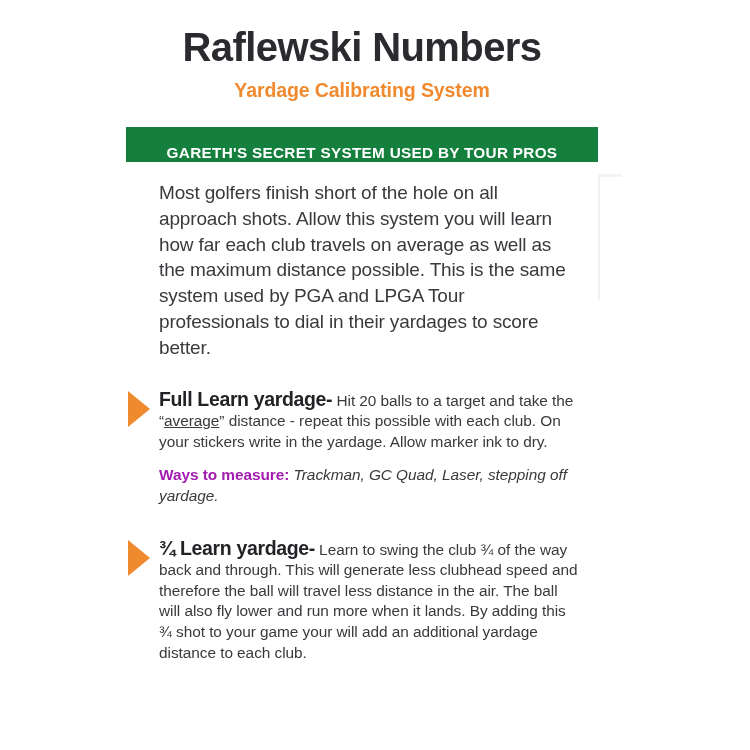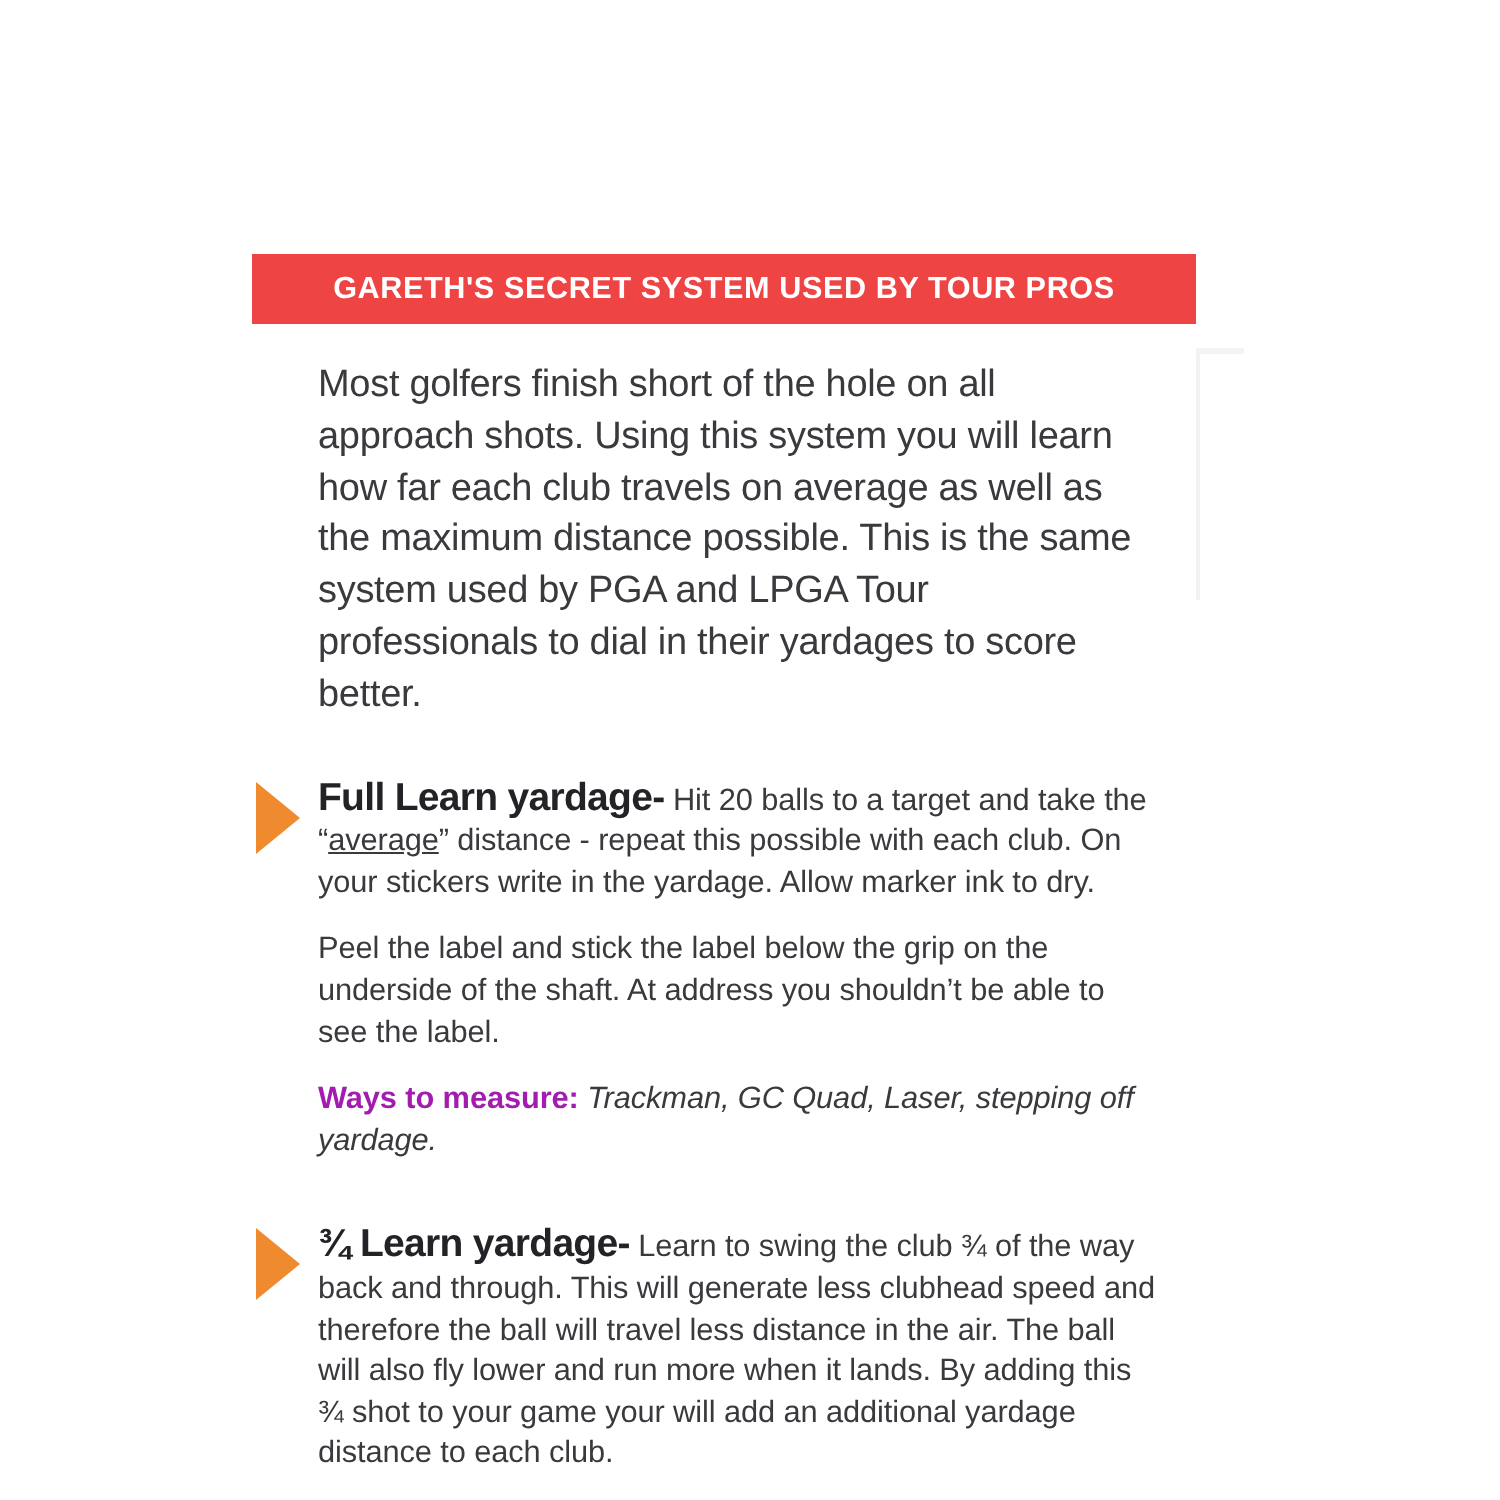--- a/index.html
+++ b/index.html
@@ -66,23 +66,23 @@
     margin: 8px 0 0 0;
   }
 
   
   .banner {
     position: absolute;
     left: 126px;
     top: 127px;
     width: 472px;
     height: 35px;
-    background: #ef4444;
+    background: #15803d;
     display: flex;
-    align-items: center;
+    align-items: flex-end;
     justify-content: center;
     box-sizing: border-box;
   }
   .banner-text {
     color: #ffffff;
     font-size: 15.3px;
     font-weight: 700;
     letter-spacing: 0.3px;
     white-space: nowrap;
   }
@@ -150,35 +150,38 @@
   #sec-three { margin-top: 31px; }
 </style>
 </head>
 <body>
 
 <div id="page">
 
   <div class="ghost-rule-v"></div>
   <div class="ghost-rule-h"></div>
 
+  <div class="header">
+    <h1 class="doc-title">Raflewski Numbers</h1>
+    <div class="doc-subtitle">Yardage Calibrating System</div>
+  </div>
 
   <div class="banner">
     <span class="banner-text">GARETH'S SECRET SYSTEM USED BY TOUR PROS</span>
   </div>
 
   <div class="content">
 
-    <p class="intro">Most golfers finish short of the hole on all approach shots. Using this system you will learn how far each club travels on average as well as the maximum distance possible. This is the same system used by PGA and LPGA Tour professionals to dial in their yardages to score better.</p>
+    <p class="intro">Most golfers finish short of the hole on all approach shots. Allow this system you will learn how far each club travels on average as well as the maximum distance possible. This is the same system used by PGA and LPGA Tour professionals to dial in their yardages to score better.</p>
 
     <div class="section" id="sec-full">
       <span class="arrow"></span>
 
       <p class="para"><span class="lead">Full Learn yardage-</span><span> Hit 20 balls to a target and take the “</span><span class="underline-inline">average</span><span>” distance - repeat this possible with each club. On your stickers write in the yardage. Allow marker ink to dry.</span></p>
 
-      <p class="para">Peel the label and stick the label below the grip on the underside of the shaft. At address you shouldn’t be able to see the label.</p>
 
       <p class="para"><span class="bold-inline">Ways to measure:</span><span class="italic-inline"> Trackman, GC Quad, Laser, stepping off yardage.</span></p>
     </div>
 
     <div class="section" id="sec-three">
       <span class="arrow"></span>
 
       <p class="para"><span class="lead">¾ Learn yardage-</span><span> Learn to swing the club ¾ of the way back and through. This will generate less clubhead speed and therefore the ball will travel less distance in the air. The ball will also fly lower and run more when it lands. By adding this ¾ shot to your game your will add an additional yardage distance to each club.</span></p>
     </div>
 

